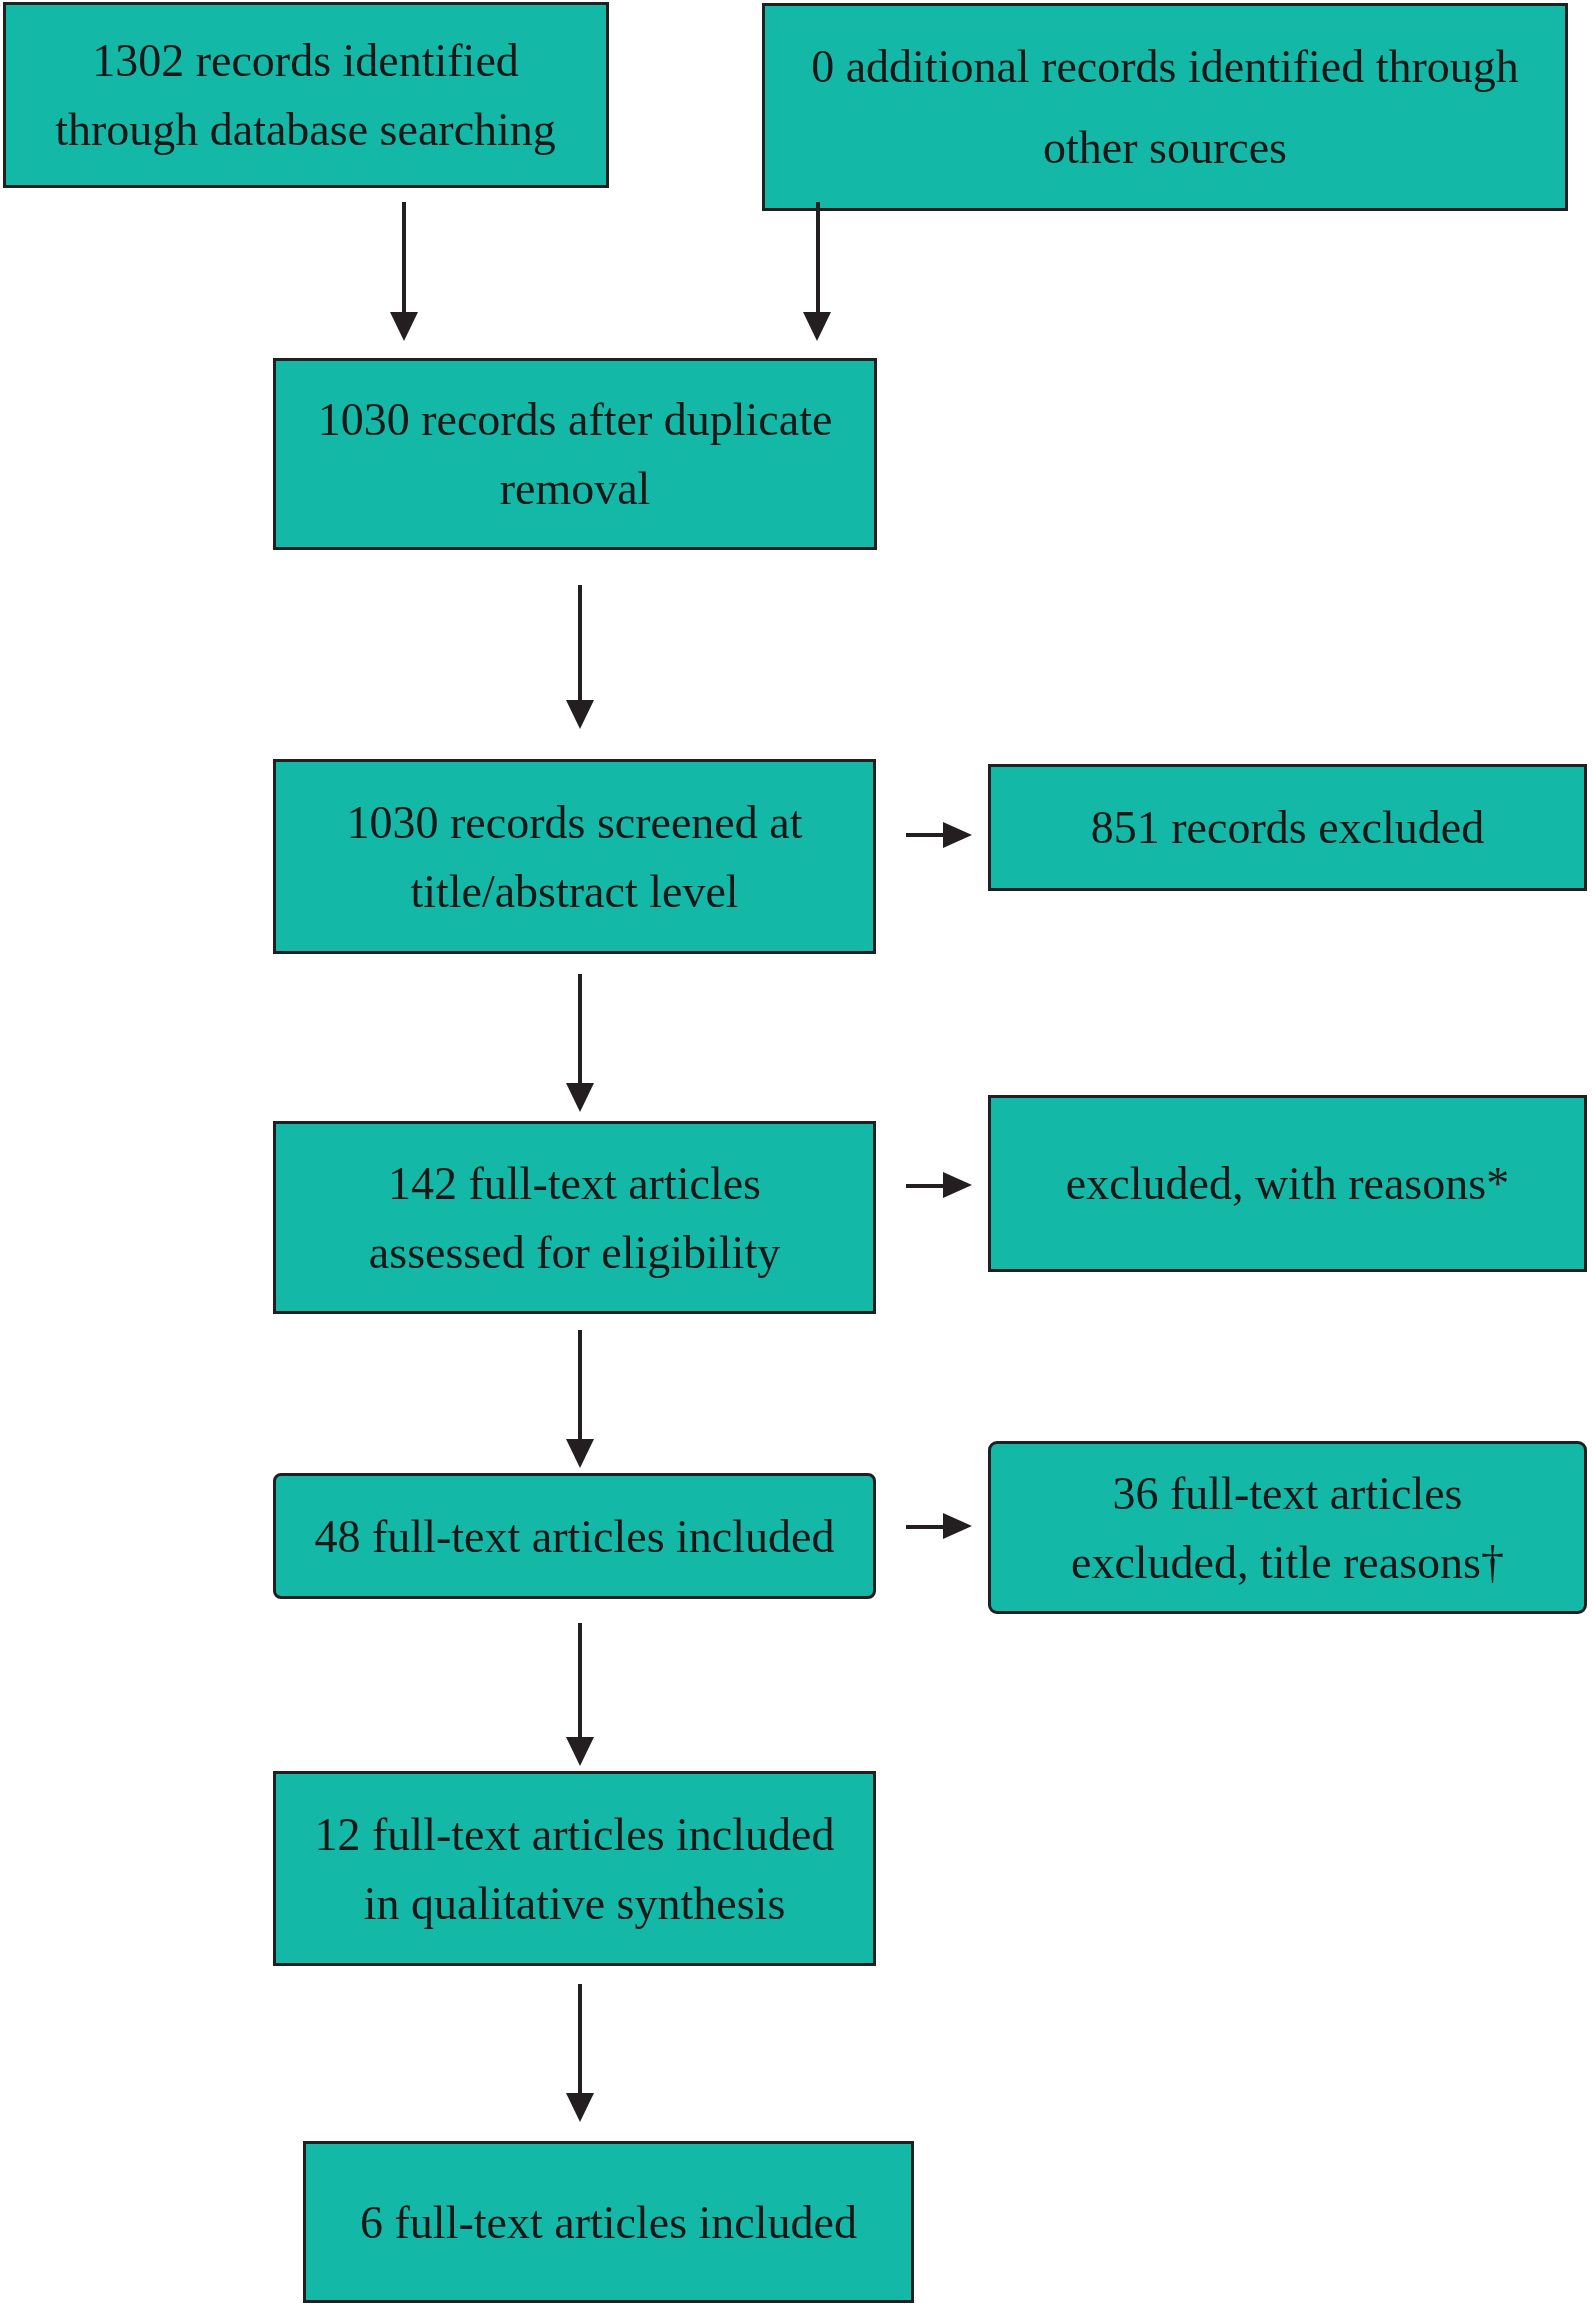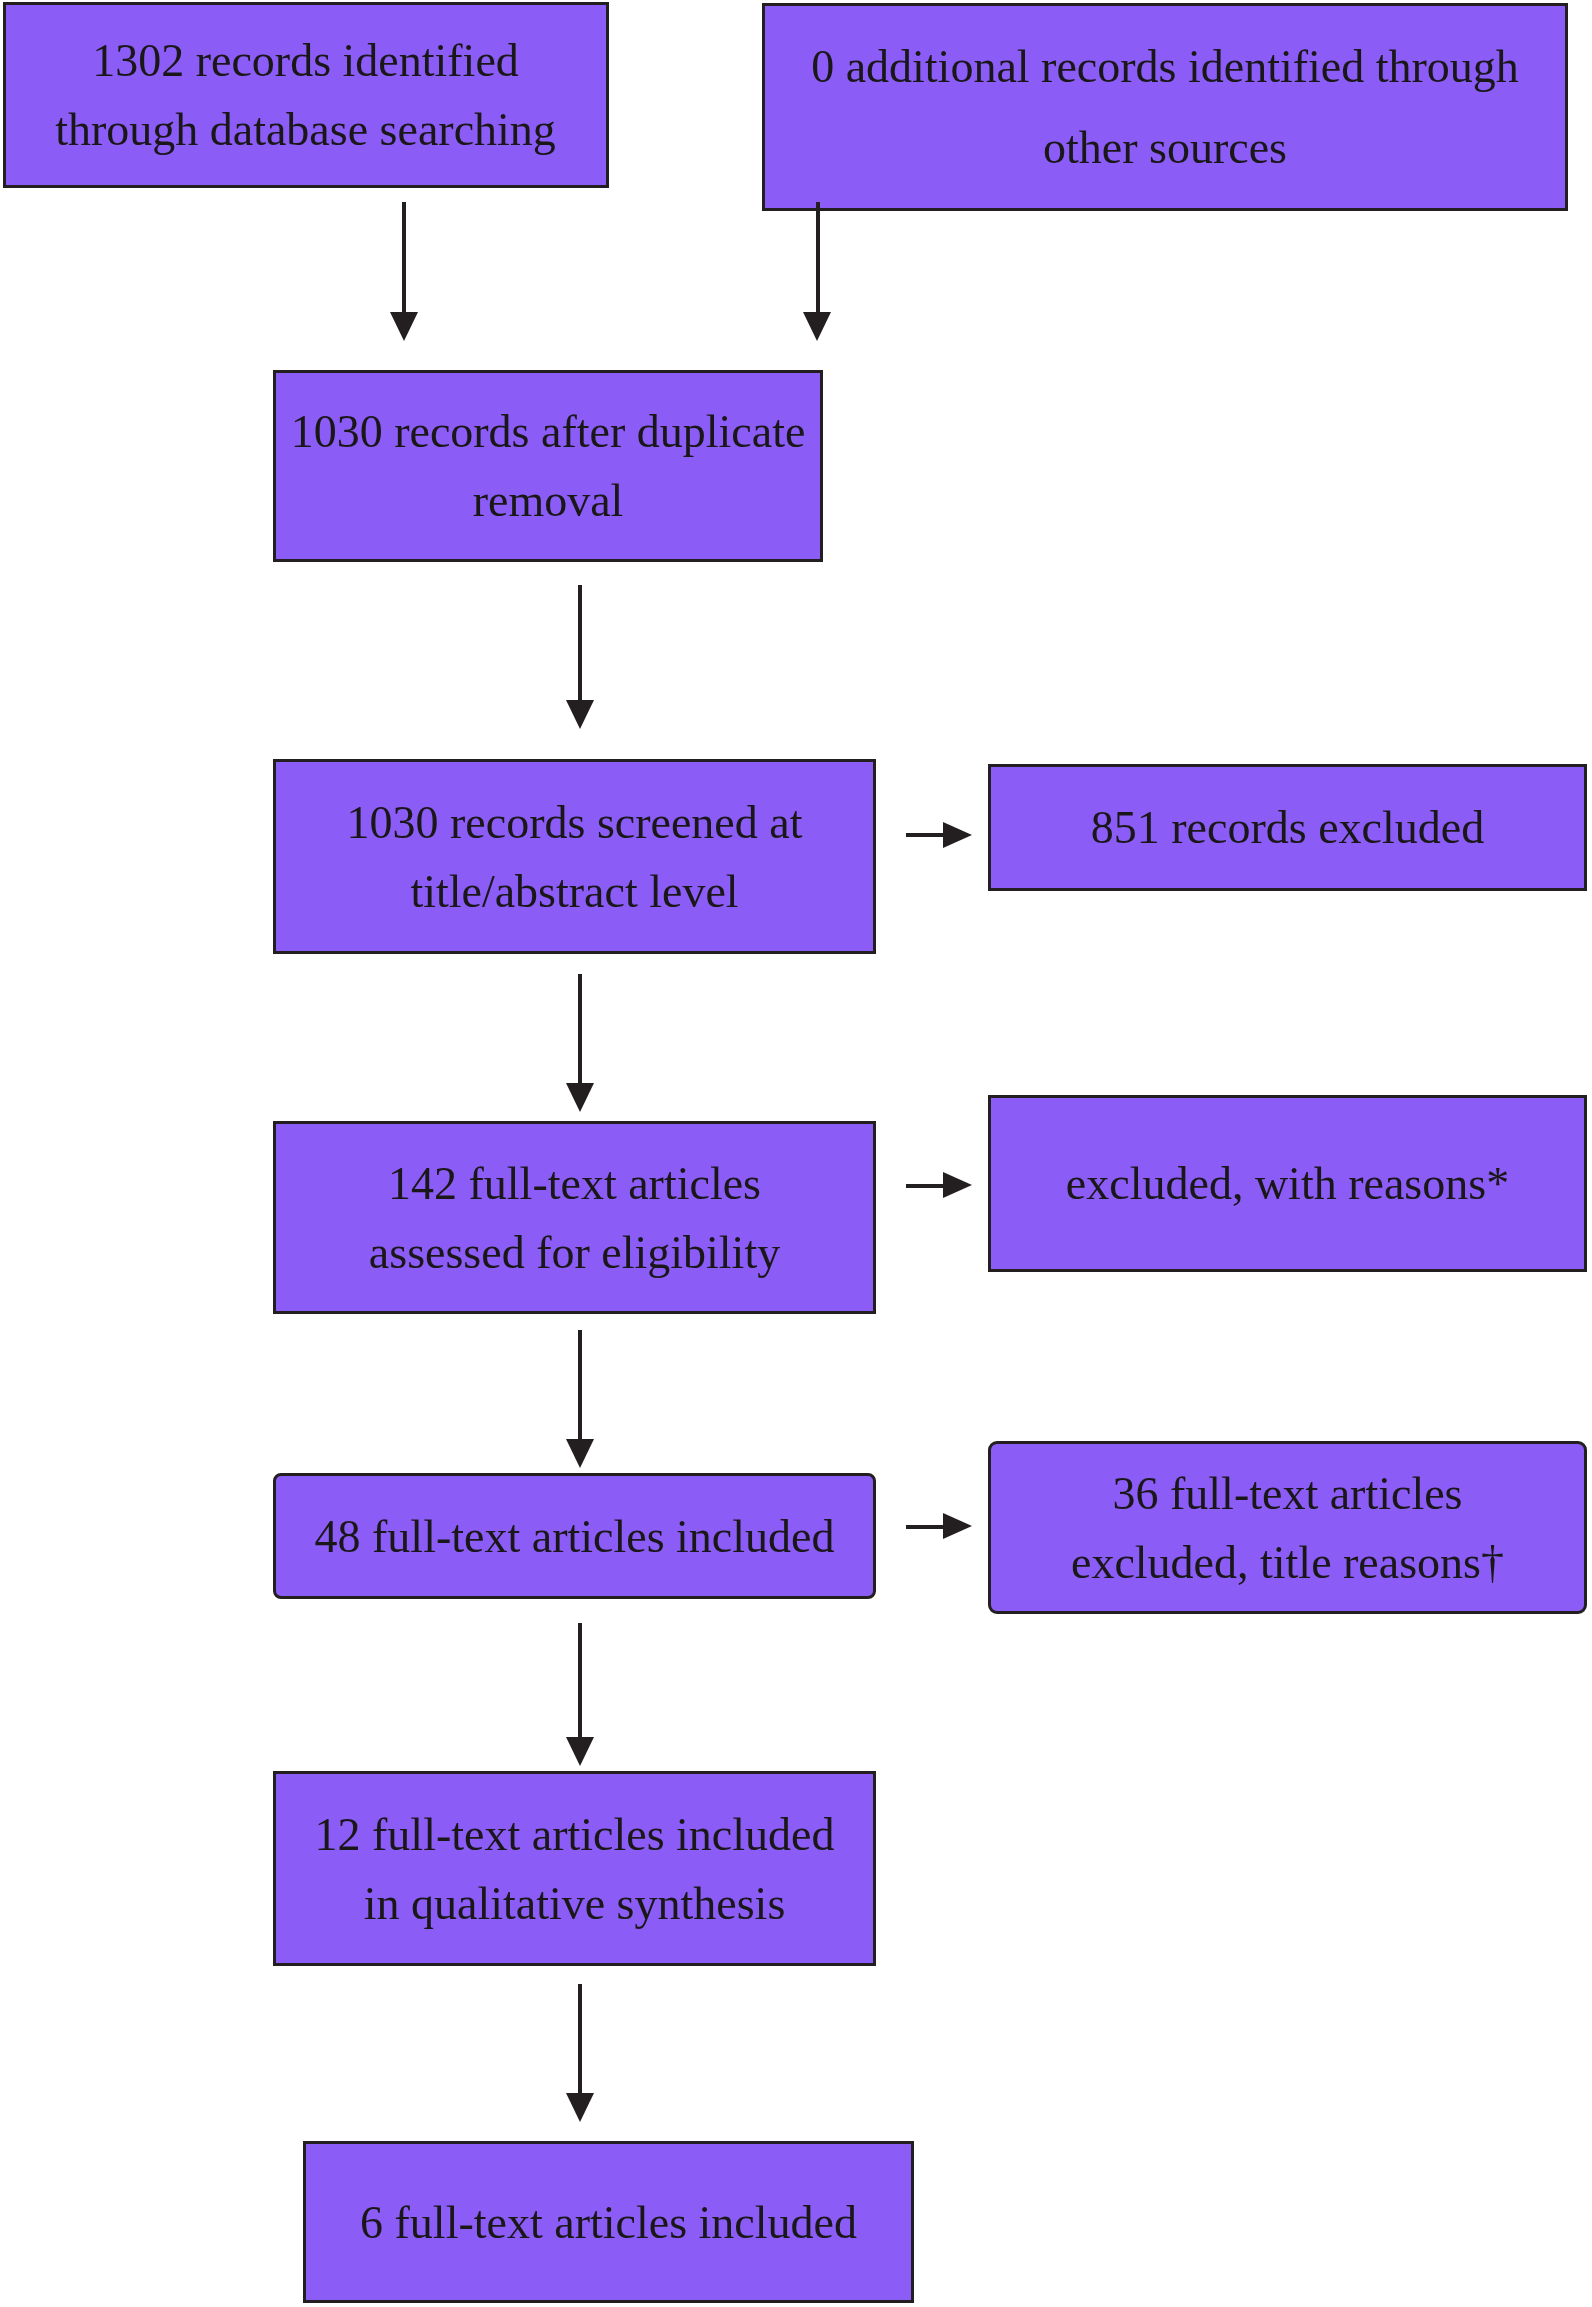--- a/index.html
+++ b/index.html
@@ -12,21 +12,21 @@
     width: 1593px;
     height: 2307px;
     background: #ffffff;
     font-family: "Liberation Serif", "DejaVu Serif", serif;
     color: #1a1718;
     overflow: hidden;
   }
   .box {
     position: absolute;
     box-sizing: border-box;
-    background: #8b5cf6;
+    background: #14b8a6;
     border: 3.5px solid #231f20;
     display: flex;
     flex-direction: column;
     justify-content: center;
     align-items: center;
     text-align: right;
     font-size: 46px;
     line-height: 1.5;
   }
   .box .line {
@@ -55,21 +55,21 @@
     width: 0;
     height: 0;
     border-top: 13.6px solid transparent;
     border-bottom: 13.6px solid transparent;
     border-left: 29px solid #231f20;
   }
 
   
   #box-identified   { left: 2.5px;    top: 1.5px;    width: 606px; height: 186px; }
   #box-additional   { left: 762px; top: 3px;    width: 806px; height: 208px; gap: 12px; }
-  #box-deduped      { left: 273px;  top: 370px;  width: 550px; height: 192px; }
+  #box-deduped      { left: 273px;  top: 358px;  width: 604px; height: 192px; }
   #box-screened     { left: 273px;  top: 759px; width: 603px; height: 195px; }
   #box-rec-excl     { left: 988px; top: 764px; width: 599px; height: 127px; }
   #box-assessed     { left: 273px;  top: 1121px; width: 603px; height: 193px; }
   #box-ft-excl      { left: 988px; top: 1095px; width: 599px; height: 177px; }
   #box-ft-incl      { left: 273px;  top: 1473px; width: 603px; height: 126px; border-radius: 8px; }
   #box-ft-excl2     { left: 988px; top: 1441px; width: 599px; height: 173px; border-radius: 9px; }
   #box-qualitative  { left: 273px;  top: 1771px; width: 603px; height: 195px; }
   #box-quantitative { left: 303px;  top: 2141px; width: 611px; height: 162px; }
 
   

